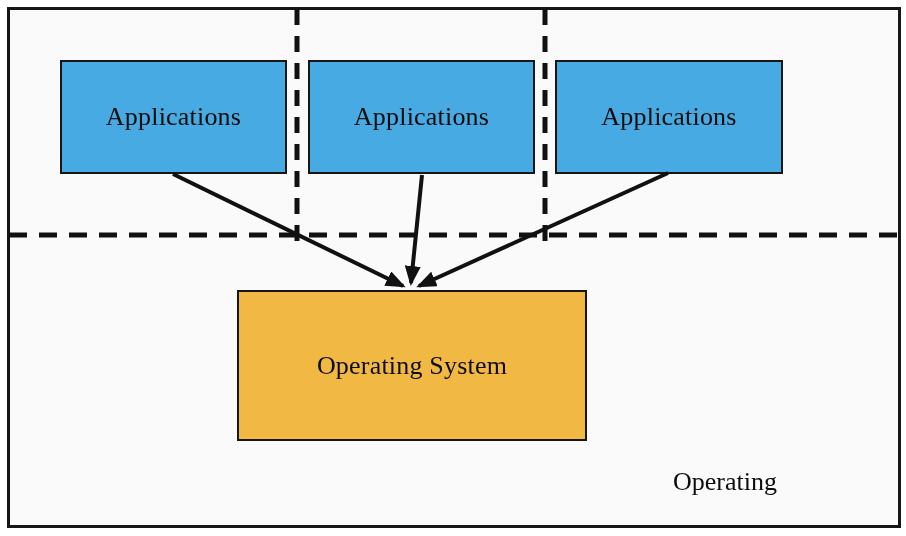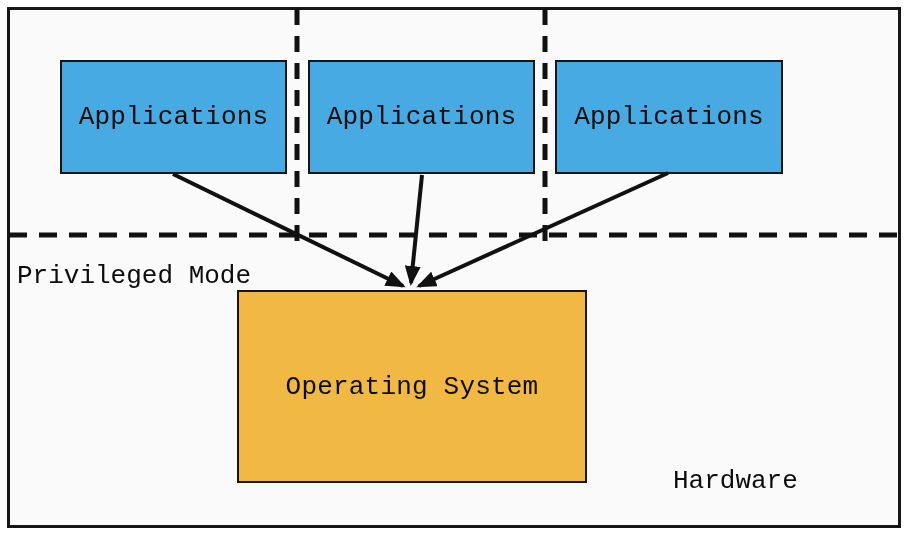--- a/index.html
+++ b/index.html
@@ -1,20 +1,20 @@
 <!DOCTYPE html>
 <html><head>
 <meta charset="utf-8">
 <style>
   html,body { margin:0; padding:0; background:#ffffff; }
   .stage {
     position:relative;
     width:906px; height:536px;
     background:#ffffff;
-    font-family:Liberation Mono, monospace;
+    font-family:Liberation Serif, serif;
     color:#0d0d0d;
     overflow:hidden;
   }
   .frame {
     position:absolute;
     left:7px; top:7px;
     width:894px; height:521px;
     box-sizing:border-box;
     border:3px solid #161616;
     background:#fafafa;
@@ -25,21 +25,21 @@
     border:2px solid #161616;
     display:flex;
     align-items:center;
     justify-content:center;
     font-size:26px;
     letter-spacing:0.2px;
   }
   .appbox-1 { left:60px;  top:60px; width:227px; height:114px; }
   .appbox-2 { left:308px; top:60px; width:227px; height:114px; }
   .appbox-3 { left:555px; top:60px; width:228px; height:114px; }
-  .osbox    { left:237px; top:290px; width:350px; height:193px; }
+  .osbox    { left:237px; top:290px; width:350px; height:151px; }
   .floating-label {
     position:absolute;
     font-size:26px;
     line-height:1.15;
     white-space:nowrap;
   }
   .lbl-user-mode       { left:20px;  top:187px; }
   .lbl-privileged-mode { left:17px;  top:262px; }
   .lbl-hardware        { left:673px; top:467px; }
   .overlay {
@@ -65,23 +65,22 @@
 
   <div class="node appbox-3" style="background: rgb(71, 170, 226);">
     <span>Applications</span>
   </div>
 
   <div class="node osbox" style="background: rgb(242, 184, 68);">
     <span>Operating System</span>
   </div>
 
 
-  <div class="floating-label lbl-privileged-mode">Privileged Mode</div>
 
-  <div class="floating-label lbl-hardware">Hardware</div>
+  <div class="floating-label lbl-hardware">Operating</div>
 
   <svg class="overlay" width="906" height="536" viewBox="0 0 906 536">
     <defs>
       <marker id="arrowhead" markerUnits="userSpaceOnUse" markerWidth="20" markerHeight="16" refX="17" refY="8" orient="auto">
         <path d="M0,0 L20,8 L0,16 Z" fill="#111111"></path>
       </marker>
     </defs>
 
     <line x1="9" y1="235" x2="900" y2="235" stroke="#111111" stroke-width="5" stroke-dasharray="18 12"></line>
 

